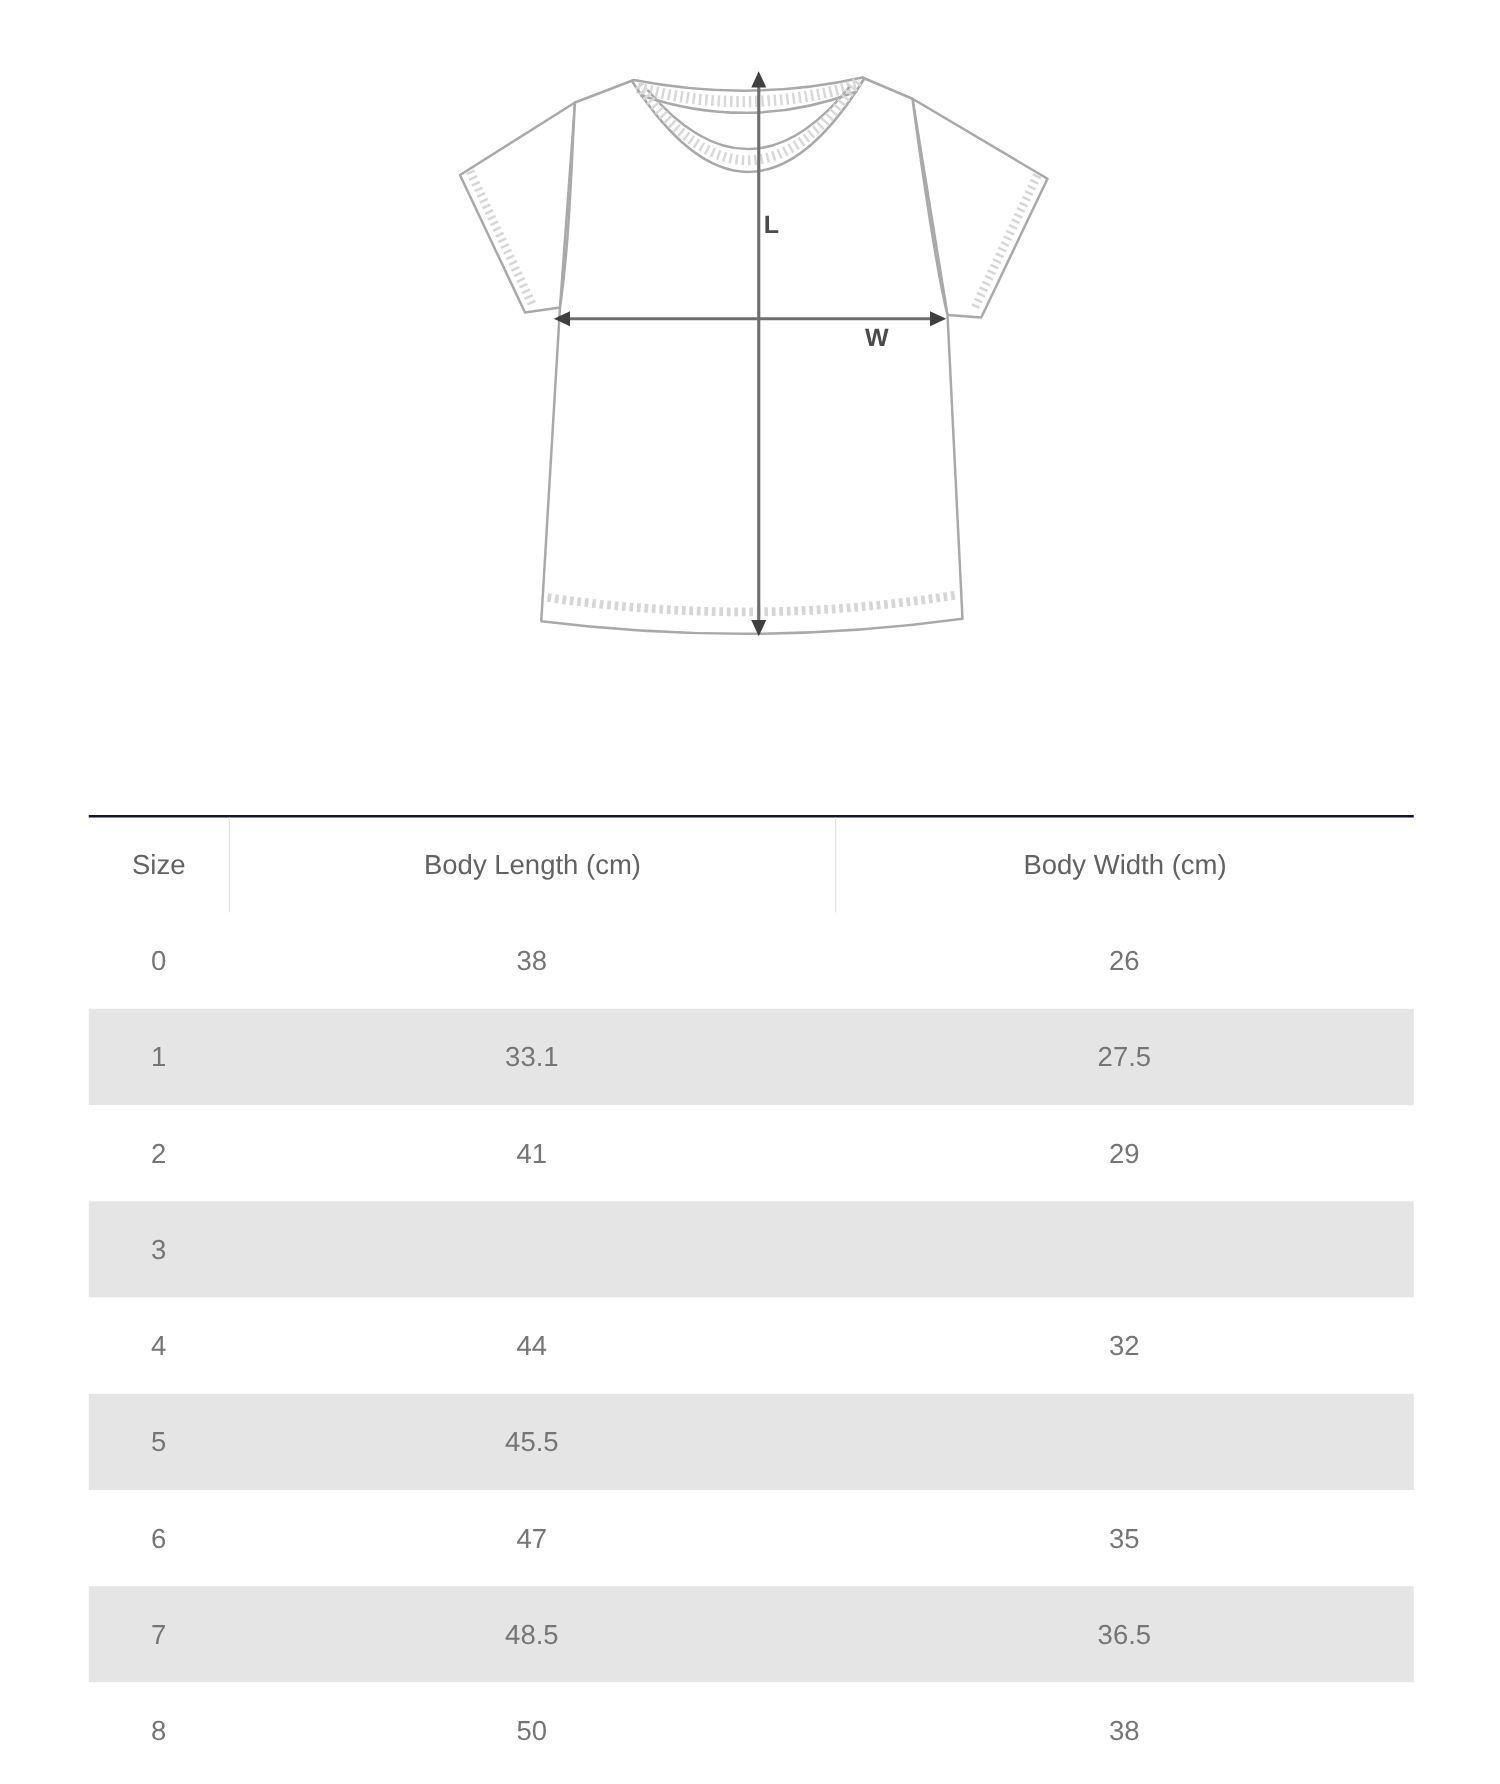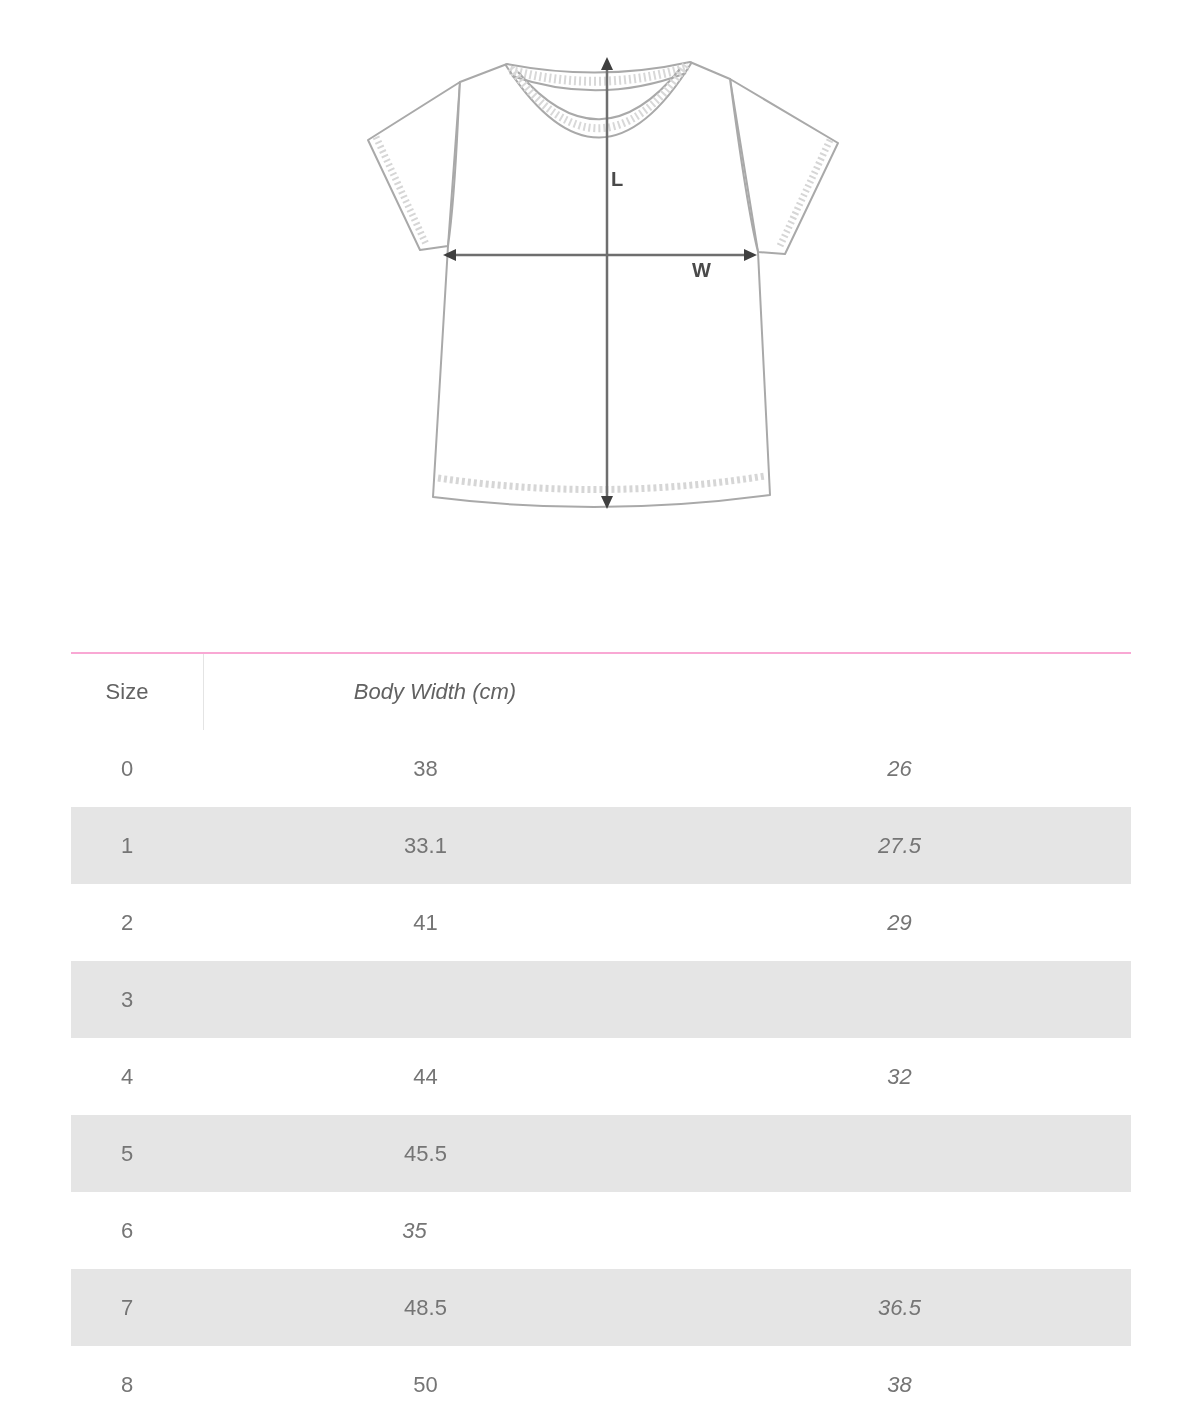--- a/index.html
+++ b/index.html
@@ -25,36 +25,35 @@
   
   .size-table {
     position: absolute;
     left: 71px;
     top: 652px;
     width: 1060px;
   }
   .thead {
     display: flex;
     height: 76px;
-    border-top: 2px solid #f9a8d4;
-    gap: 20px;
+    border-top: 2px solid #0f172a;
   }
   .th {
     display: flex;
     align-items: center;
     justify-content: center;
     font-size: 22px;
     color: #626262;
     height: 100%;
     box-sizing: border-box;
   }
   .th + .th { border-left: 1px solid #e4e4e4; }
   .col-size   { width: 112px; }
   .col-length { width: 485px; }
-  .col-width  { width: 463px; font-style: italic; }
+  .col-width  { width: 463px; }
   .trow {
     display: flex;
     height: 77px;
     align-items: center;
     font-size: 22px;
     color: #757575;
     background: #ffffff;
   }
   .trow.alt { background: #e5e5e5; }
   .cell {
@@ -114,20 +113,21 @@
       <polygon points="83,205 96,199 96,211" fill="#3f3f3f"></polygon>
       <polygon points="397,205 384,199 384,211" fill="#3f3f3f"></polygon>
       <text x="332" y="227" font-size="20" font-weight="700" fill="#4a4a4a">W</text>
     </g>
   </svg>
 </div>
 
 <div class="size-table">
   <div class="thead">
     <div class="th col-size">Size</div>
+    <div class="th col-length">Body Length (cm)</div>
     <div class="th col-width">Body Width (cm)</div>
   </div>
 
   <div class="trow">
     <div class="cell col-size">0</div>
     <div class="cell col-length">38</div>
     <div class="cell col-width">26</div>
   </div>
   <div class="trow alt">
     <div class="cell col-size">1</div>
@@ -146,20 +146,21 @@
     <div class="cell col-size">4</div>
     <div class="cell col-length">44</div>
     <div class="cell col-width">32</div>
   </div>
   <div class="trow alt">
     <div class="cell col-size">5</div>
     <div class="cell col-length">45.5</div>
   </div>
   <div class="trow">
     <div class="cell col-size">6</div>
+    <div class="cell col-length">47</div>
     <div class="cell col-width">35</div>
   </div>
   <div class="trow alt">
     <div class="cell col-size">7</div>
     <div class="cell col-length">48.5</div>
     <div class="cell col-width">36.5</div>
   </div>
   <div class="trow">
     <div class="cell col-size">8</div>
     <div class="cell col-length">50</div>

